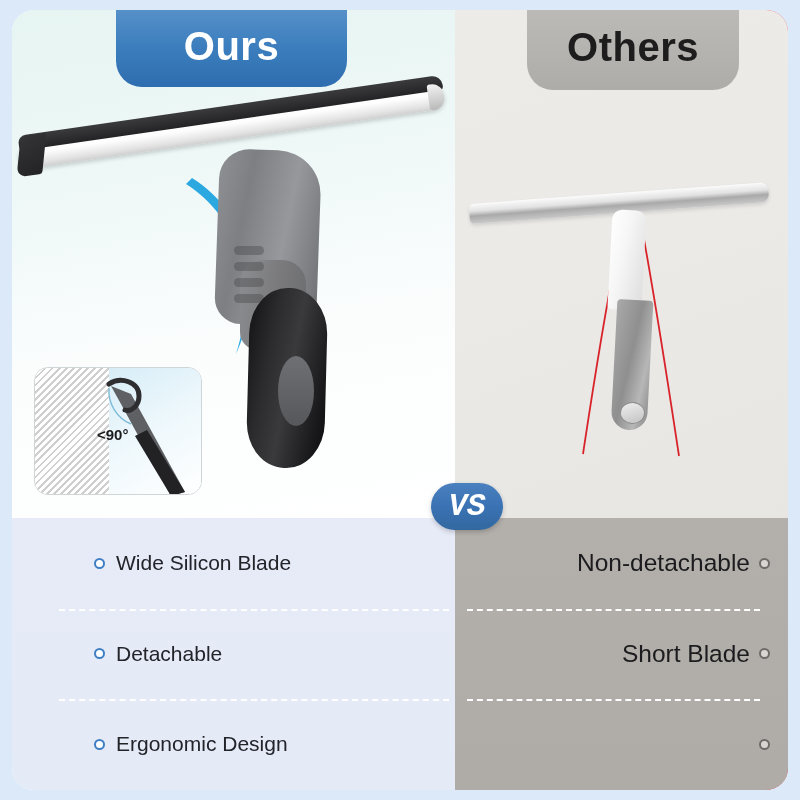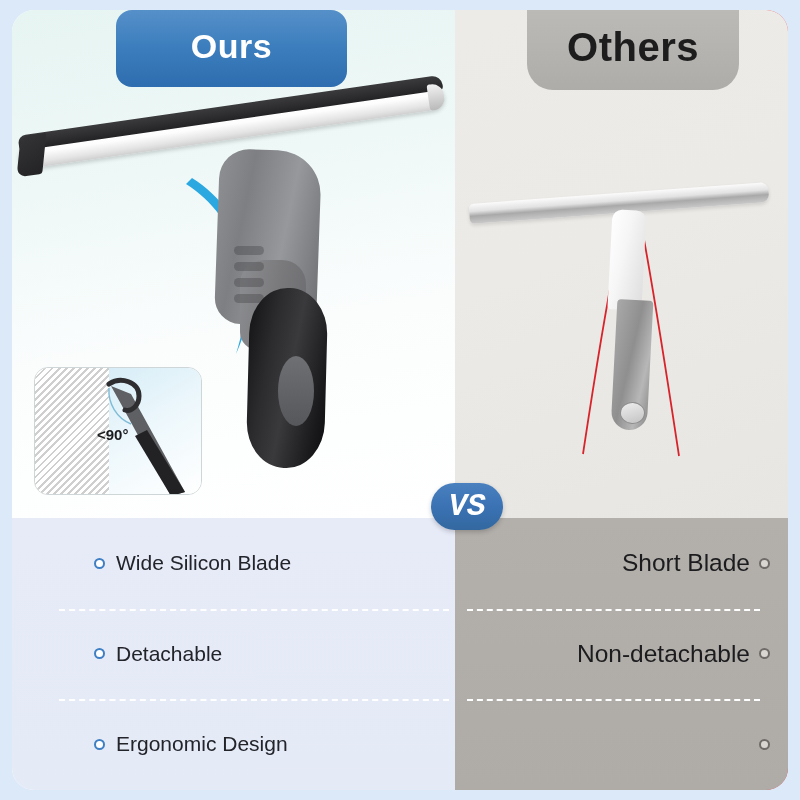--- a/index.html
+++ b/index.html
@@ -47,23 +47,22 @@
     font-weight: bold;
     letter-spacing: .5px;
     line-height: 1;
   }
   #badge-ours {
     left: 104px;
     width: 231px;
     height: 77px;
     background: linear-gradient(180deg, #5690c9 0%, #3d7fbe 45%, #2e6daf 100%);
     color: #ffffff;
-    font-size: 34px;
+    font-size: 40px;
     padding-bottom: 6px;
-    border-radius: 16px;
   }
   #badge-others {
     left: 72px;
     width: 212px;
     height: 80px;
     background: linear-gradient(180deg, #bcbab7 0%, #b4b2af 60%, #aeaca9 100%);
     color: #1d1d1d;
     font-size: 40px;
     padding-bottom: 6px;
   }
@@ -393,27 +392,27 @@
         <path d="M68 6 C 82 82, 94 162, 104 228" fill="none" stroke="#d8232a" stroke-width="1.8"></path>
       </svg>
       <div id="others-blade"></div>
       <div id="others-shaft-white"></div>
       <div id="others-shaft-grey"></div>
       <div id="others-end-cap"></div>
     </div>
 
     <div id="others-list">
       <div class="row">
+        <span class="label">Non-detachable</span>
+        <span class="bullet-grey"></span>
+      </div>
+      <div class="row">
         <span class="label">Short Blade</span>
         <span class="bullet-grey"></span>
       </div>
       <div class="row">
-        <span class="label">Non-detachable</span>
-        <span class="bullet-grey"></span>
-      </div>
-      <div class="row">
         <span class="bullet-grey"></span>
       </div>
     </div>
   </div>
 
   <div id="vs-badge">VS</div>
 </div>
 
 </body></html>

